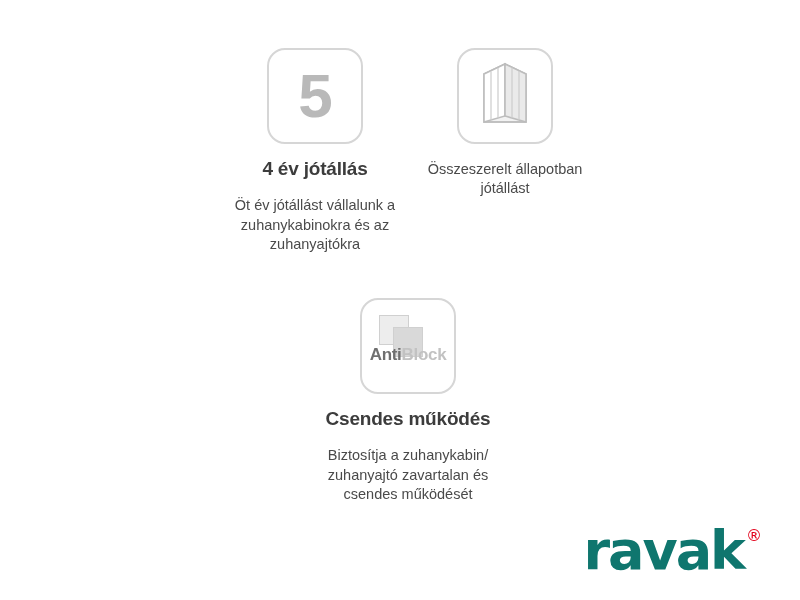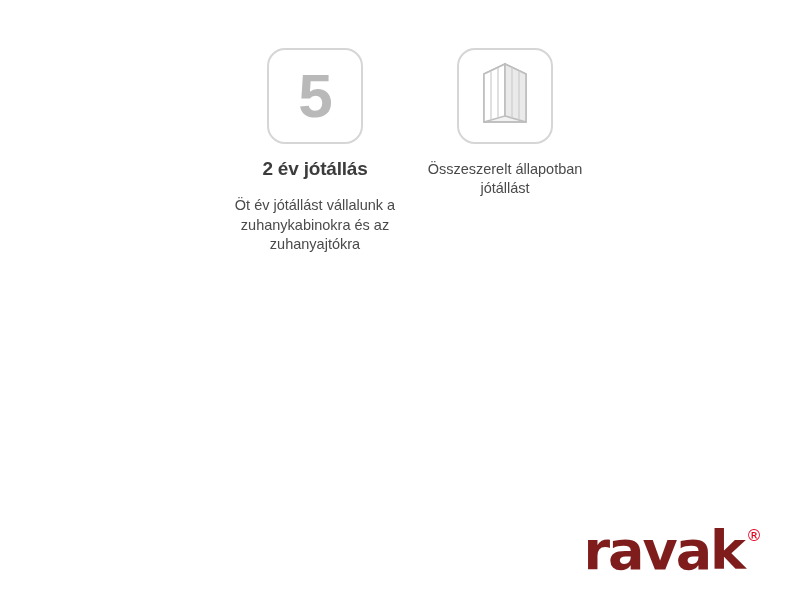--- a/index.html
+++ b/index.html
@@ -115,21 +115,21 @@
     position: absolute;
     right: 38px;
     bottom: 22px;
     display: flex;
     align-items: flex-start;
   }
   .brand-word {
     font-family: "DejaVu Sans", sans-serif;
     font-size: 54px;
     font-weight: 700;
-    color: #7f1d1d;
+    color: #0f766e;
     letter-spacing: -2px;
     line-height: 1;
     text-align: right;
   }
   .brand-reg {
     font-family: "DejaVu Sans", sans-serif;
     font-size: 16px;
     color: #e2001a;
     margin-top: 4px;
     margin-left: 2px;
@@ -138,39 +138,50 @@
 </style>
 </head>
 <body>
 
 <div class="features">
 
   <div class="feature feature-row1-left">
     <div class="icon-box">
       <span class="num-glyph">5</span>
     </div>
-    <p class="feature-title">2 év jótállás</p>
+    <p class="feature-title">4 év jótállás</p>
     <p class="feature-desc">Öt év jótállást vállalunk a zuhanykabinokra és az zuhanyajtókra</p>
   </div>
 
   <div class="feature feature-row1-right">
     <div class="icon-box">
       <svg class="cabin-svg" width="62" height="72" viewBox="0 0 62 72">
         <polygon points="10,14 31,4 52,14 52,62 10,62" fill="#f2f2f2" stroke="#bdbdbd" stroke-width="1.6"></polygon>
         <polygon points="10,14 31,4 31,56 10,62" fill="#ffffff" stroke="#bdbdbd" stroke-width="1.6"></polygon>
         <polygon points="31,4 52,14 52,62 31,56" fill="#eaeaea" stroke="#bdbdbd" stroke-width="1.6"></polygon>
         <line x1="17" y1="11.5" x2="17" y2="60" stroke="#cccccc" stroke-width="1.2"></line>
         <line x1="24" y1="8" x2="24" y2="58" stroke="#cccccc" stroke-width="1.2"></line>
         <line x1="38" y1="7.5" x2="38" y2="58" stroke="#cccccc" stroke-width="1.2"></line>
         <line x1="45" y1="11" x2="45" y2="60" stroke="#cccccc" stroke-width="1.2"></line>
         <line x1="10" y1="62" x2="52" y2="62" stroke="#bdbdbd" stroke-width="1.6"></line>
       </svg>
     </div>
     <p class="feature-desc">Összeszerelt állapotban jótállást</p>
   </div>
 
+  <div class="feature feature-row2">
+    <div class="icon-box">
+      <div class="antiblock">
+        <div class="ab-sq ab-sq-back"></div>
+        <div class="ab-sq ab-sq-front"></div>
+        <div class="ab-text"><span class="ab-anti">Anti</span><span class="ab-block">Block</span></div>
+      </div>
+    </div>
+    <p class="feature-title">Csendes működés</p>
+    <p class="feature-desc">Biztosítja a zuhanykabin/ zuhanyajtó zavartalan és csendes működését</p>
+  </div>
 
 </div>
 
 <div class="brand">
   <span class="brand-word">ravak</span>
   <span class="brand-reg">®</span>
 </div>
 
 </body></html>

